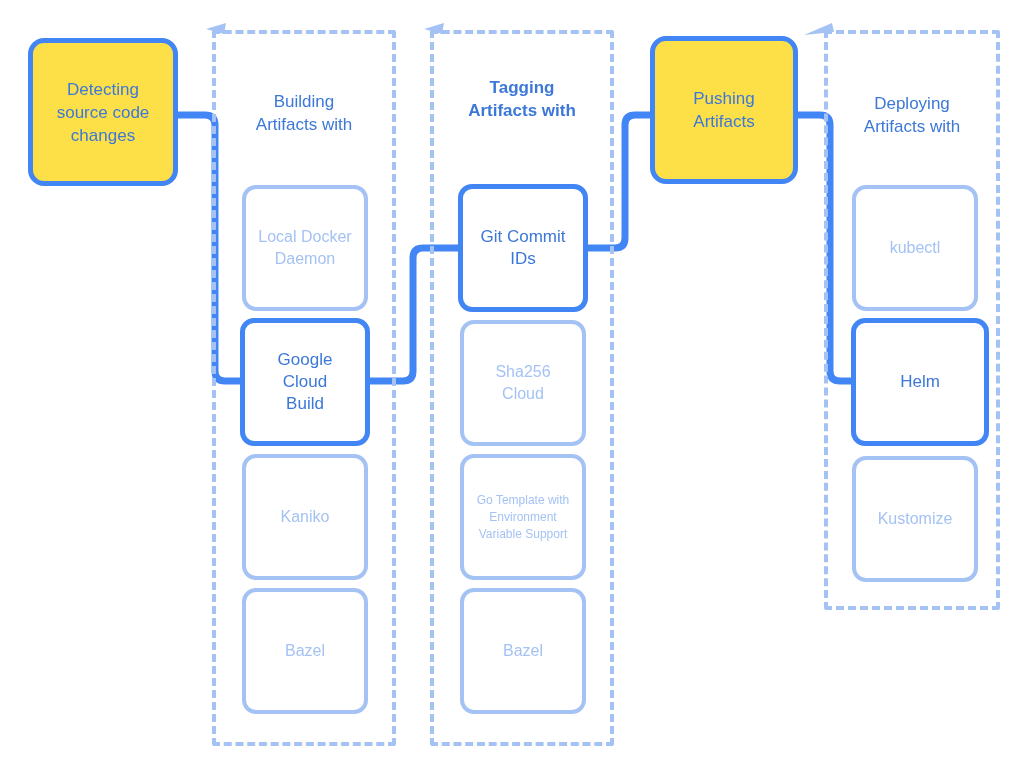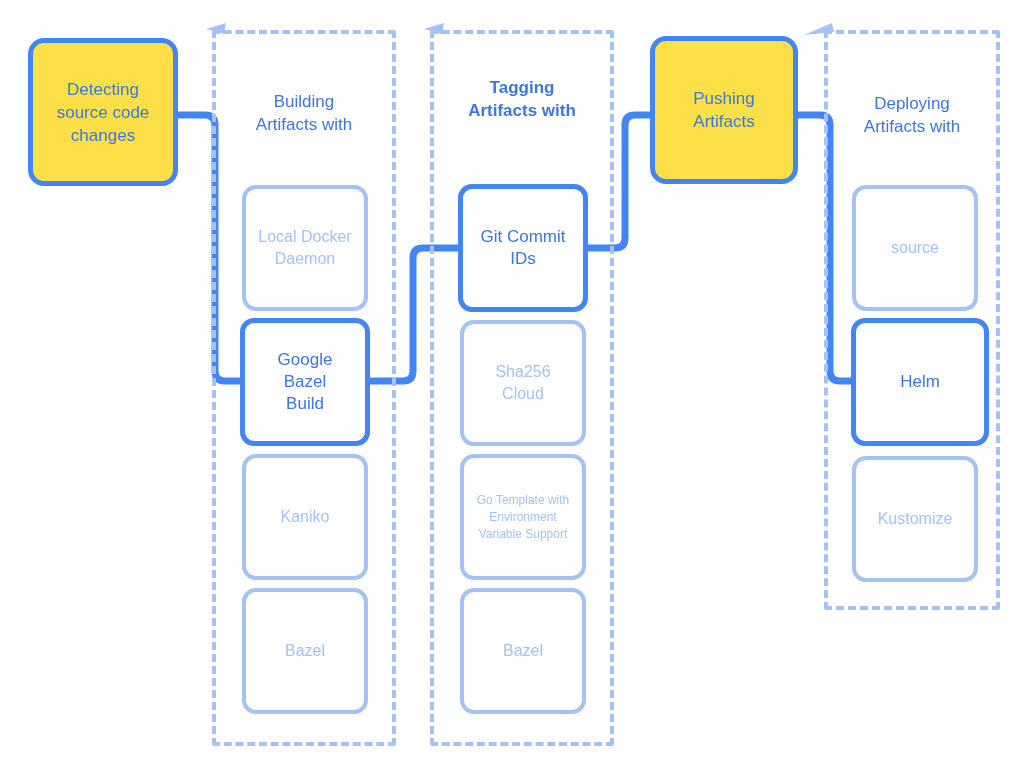--- a/index.html
+++ b/index.html
@@ -116,21 +116,21 @@
     <path d="M2,7 L22,1 L20,12 Z" fill="#a4c2f4"></path>
   </svg>
   <div class="stage-title" style="left:212px; top:90px; width:184px;">Building
 Artifacts with</div>
 
   <div class="card dim" style="left:242px; top:185px; width:126px; height:126px;">
     <span class="card-label">Local Docker
 Daemon</span>
   </div>
   <div class="card active" style="left:240px; top:318px; width:130px; height:128px;">
-    <span class="card-label">Google Bazel
+    <span class="card-label">Google Cloud
 Build</span>
   </div>
   <div class="card dim" style="left:242px; top:454px; width:126px; height:126px;">
     <span class="card-label">Kaniko</span>
   </div>
   <div class="card dim" style="left:242px; top:588px; width:126px; height:126px;">
     <span class="card-label">Bazel</span>
   </div>
 
   <div class="stage-box" style="left:430px; top:30px; width:184px; height:716px;"></div>
@@ -157,21 +157,21 @@
   </div>
 
   <div class="stage-box" style="left:824px; top:30px; width:176px; height:580px;"></div>
   <svg style="position:absolute; left:802px; top:22px;" width="40" height="22" viewBox="0 0 40 22">
     <path d="M2,13 L30,1 L32,10 Z" fill="#a4c2f4"></path>
   </svg>
   <div class="stage-title" style="left:824px; top:92px; width:176px;">Deploying
 Artifacts with</div>
 
   <div class="card dim" style="left:852px; top:185px; width:126px; height:126px;">
-    <span class="card-label">source</span>
+    <span class="card-label">kubectl</span>
   </div>
   <div class="card active" style="left:851px; top:318px; width:138px; height:128px;">
     <span class="card-label">Helm</span>
   </div>
   <div class="card dim" style="left:852px; top:456px; width:126px; height:126px;">
     <span class="card-label">Kustomize</span>
   </div>
 
   <div class="node" style="left:28px; top:38px; width:150px; height:148px;">Detecting
 source code

